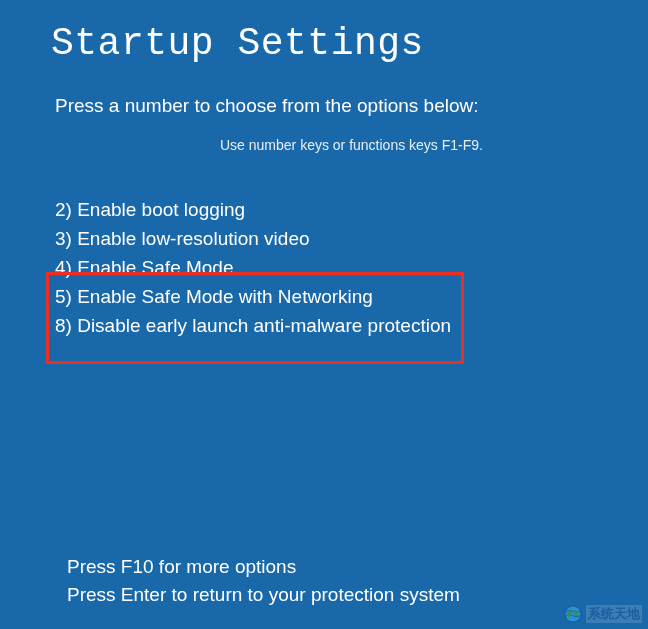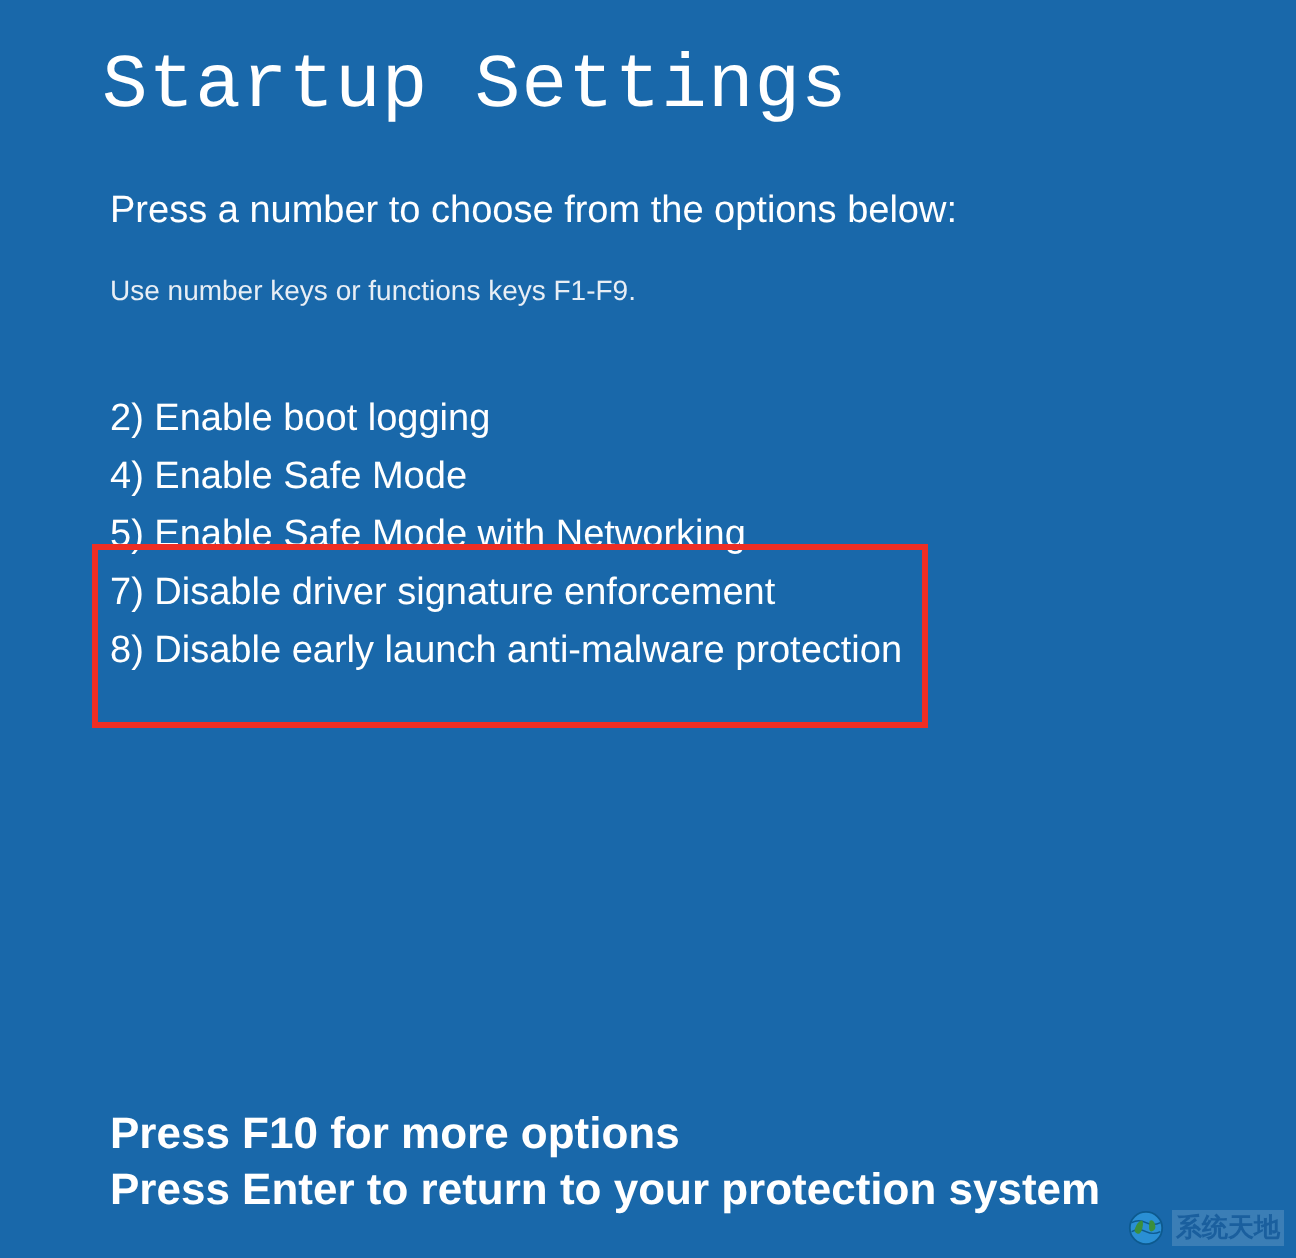--- a/index.html
+++ b/index.html
@@ -26,20 +26,21 @@
     .subtitle {
       font-size: 19px;
       font-weight: 400;
       padding: 30px 0 0 55px;
     }
     .hint {
       font-size: 14px;
       font-weight: 400;
       padding: 20px 0 0 55px;
       color: #e8eef5;
+      text-align: center;
     }
     .options {
       padding: 42px 0 0 55px;
       list-style: none;
     }
     .options li {
       font-size: 19px;
       font-weight: 400;
       line-height: 29px;
       white-space: nowrap;
@@ -53,23 +54,24 @@
       border: 3px solid #ee2e24;
       box-sizing: border-box;
       pointer-events: none;
     }
     .bottom {
       position: absolute;
       left: 55px;
       bottom: 20px;
     }
     .bottom div {
-      font-size: 22px;
-      font-weight: 700;
+      font-size: 19px;
+      font-weight: 400;
       line-height: 28px;
+      margin-left: 12px;
     }
     .watermark {
       position: absolute;
       right: 6px;
       bottom: 6px;
       display: flex;
       align-items: flex-start;
       gap: 4px;
     }
     .watermark .globe {
@@ -89,23 +91,23 @@
 <body>
 
 <div class="title">Startup Settings</div>
 
 <div class="subtitle">Press a number to choose from the options below:</div>
 
 <div class="hint">Use number keys or functions keys F1-F9.</div>
 
 <ul class="options">
   <li>2) Enable boot logging</li>
+  <li>3) Enable low-resolution video</li>
   <li>4) Enable Safe Mode</li>
   <li>5) Enable Safe Mode with Networking</li>
-  <li>7) Disable driver signature enforcement</li>
   <li>8) Disable early launch anti-malware protection</li>
 </ul>
 
 <div class="highlight-box"></div>
 
 <div class="bottom">
   <div>Press F10 for more options</div>
   <div>Press Enter to return to your protection system</div>
 </div>
 

